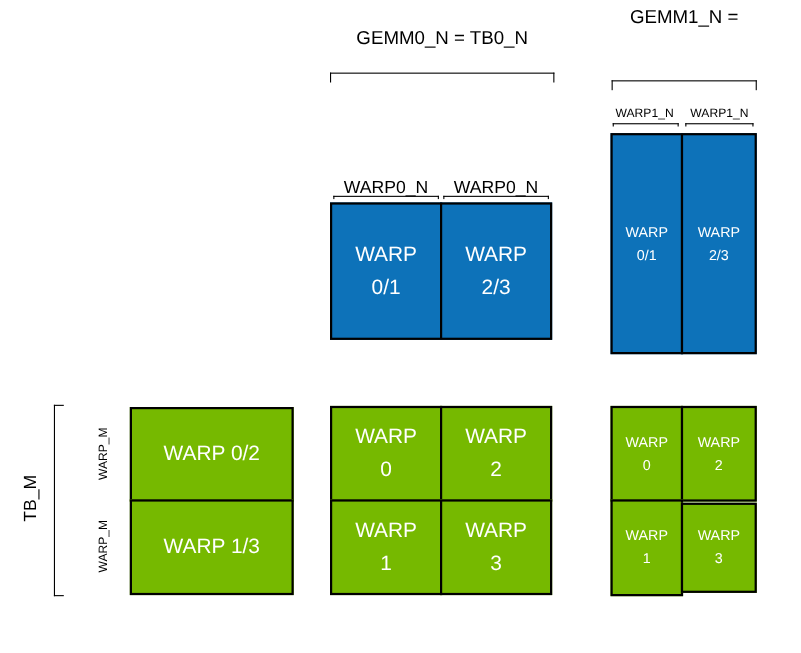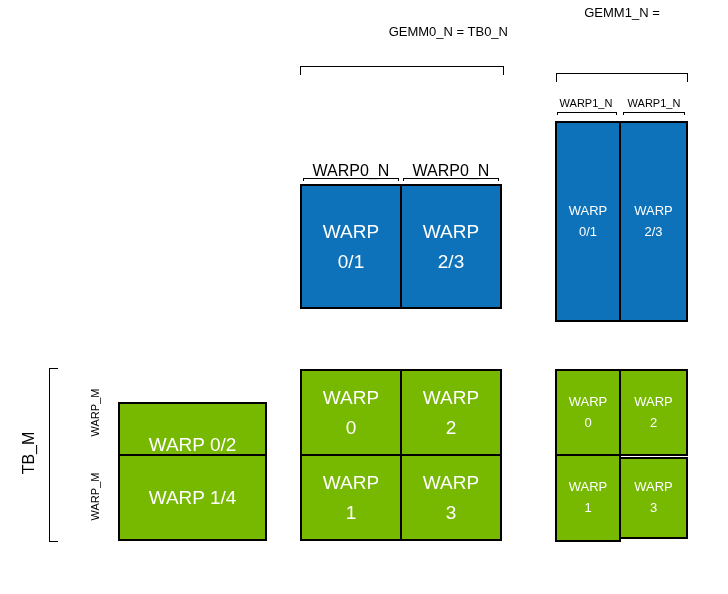--- a/index.html
+++ b/index.html
@@ -3,21 +3,21 @@
 <meta charset="utf-8">
 <style>
   html,body{margin:0;padding:0;background:#ffffff;}
   #canvas{
     position:relative;width:728px;height:594px;background:#ffffff;
     font-family:"Liberation Sans","DejaVu Sans",sans-serif;
     color:#000;overflow:hidden;
   }
   .abs{position:absolute;box-sizing:border-box;}
   .lbl{text-align:center;color:#000;}
-  .lbl-big{font-size:13px;line-height:1.25;}
+  .lbl-big{font-size:17px;line-height:1.25;}
   .lbl-mid{font-size:16px;}
   .lbl-small{font-size:11px;}
   
   .bracket-down{border-top:1px solid #000;border-left:1px solid #000;border-right:1px solid #000;}
   
   .bracket-right{border-left:1px solid #000;border-top:1px solid #000;border-bottom:1px solid #000;}
   
   .tickline{border-top:1px solid #000;border-left:1px solid #000;border-right:1px solid #000;}
   .box{
     border:2px solid #000;color:#fff;display:flex;flex-direction:column;
@@ -27,21 +27,21 @@
   .box.green{background:#76b900;}
   .t19{font-size:19px;line-height:1.55;}
   .t13{font-size:13px;line-height:1.6;}
   .vtext{transform:rotate(-90deg);transform-origin:center center;white-space:nowrap;text-align:center;}
 </style>
 </head>
 <body>
 
 <div id="canvas">
 
-  <div class="abs lbl lbl-big" style="left:296px;top:24px;width:212px;text-align:right;">GEMM0_N = TB0_N</div>
+  <div class="abs lbl lbl-big" style="left:296px;top:24px;width:212px;">GEMM0_N = TB0_N</div>
   <div class="abs bracket-down" style="left:300px;top:66px;width:204px;height:9px;"></div>
 
   <div class="abs lbl lbl-big" style="left:552px;top:5px;width:140px;">
     <div>GEMM1_N =</div>
   </div>
   <div class="abs bracket-down" style="left:556px;top:73px;width:132px;height:9px;"></div>
 
   <div class="abs lbl lbl-small" style="left:552px;top:97px;width:68px;">WARP1_N</div>
   <div class="abs lbl lbl-small" style="left:620px;top:97px;width:68px;">WARP1_N</div>
   <div class="abs tickline" style="left:557px;top:112px;width:60px;height:3px;"></div>
@@ -69,25 +69,25 @@
     <span>WARP</span>
     <span>2/3</span>
   </div>
 
   <div class="abs vtext" style="left:-11px;top:444px;width:80px;height:18px;font-size:16px;">TB_M</div>
   <div class="abs bracket-right" style="left:49px;top:368px;width:9px;height:174px;"></div>
 
   <div class="abs vtext lbl-small" style="left:63px;top:406px;width:64px;height:13px;">WARP_M</div>
   <div class="abs vtext lbl-small" style="left:63px;top:490px;width:64px;height:13px;">WARP_M</div>
 
-  <div class="abs box green t19" style="left:118px;top:370px;width:149px;height:86px;margin-top:32px;">
+  <div class="abs box green t19" style="left:118px;top:370px;width:149px;height:86px;">
     <span>WARP 0/2</span>
   </div>
   <div class="abs box green t19" style="left:118px;top:454px;width:149px;height:87px;">
-    <span>WARP 1/4</span>
+    <span>WARP 1/3</span>
   </div>
 
   <div class="abs box green t19" style="left:300px;top:369px;width:102px;height:87px;">
     <span>WARP</span>
     <span>0</span>
   </div>
   <div class="abs box green t19" style="left:400px;top:369px;width:102px;height:87px;">
     <span>WARP</span>
     <span>2</span>
   </div>

